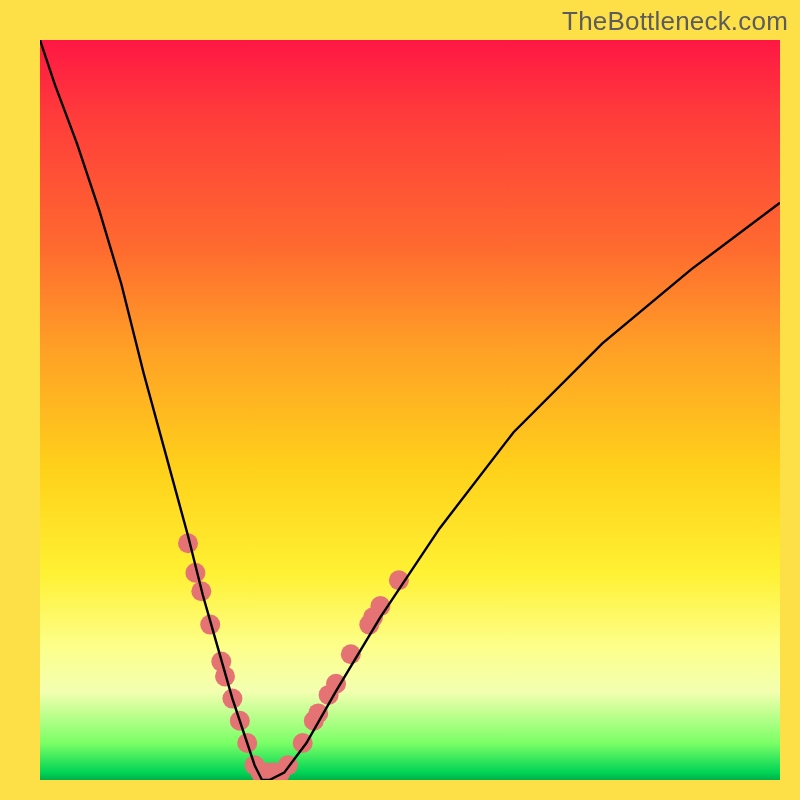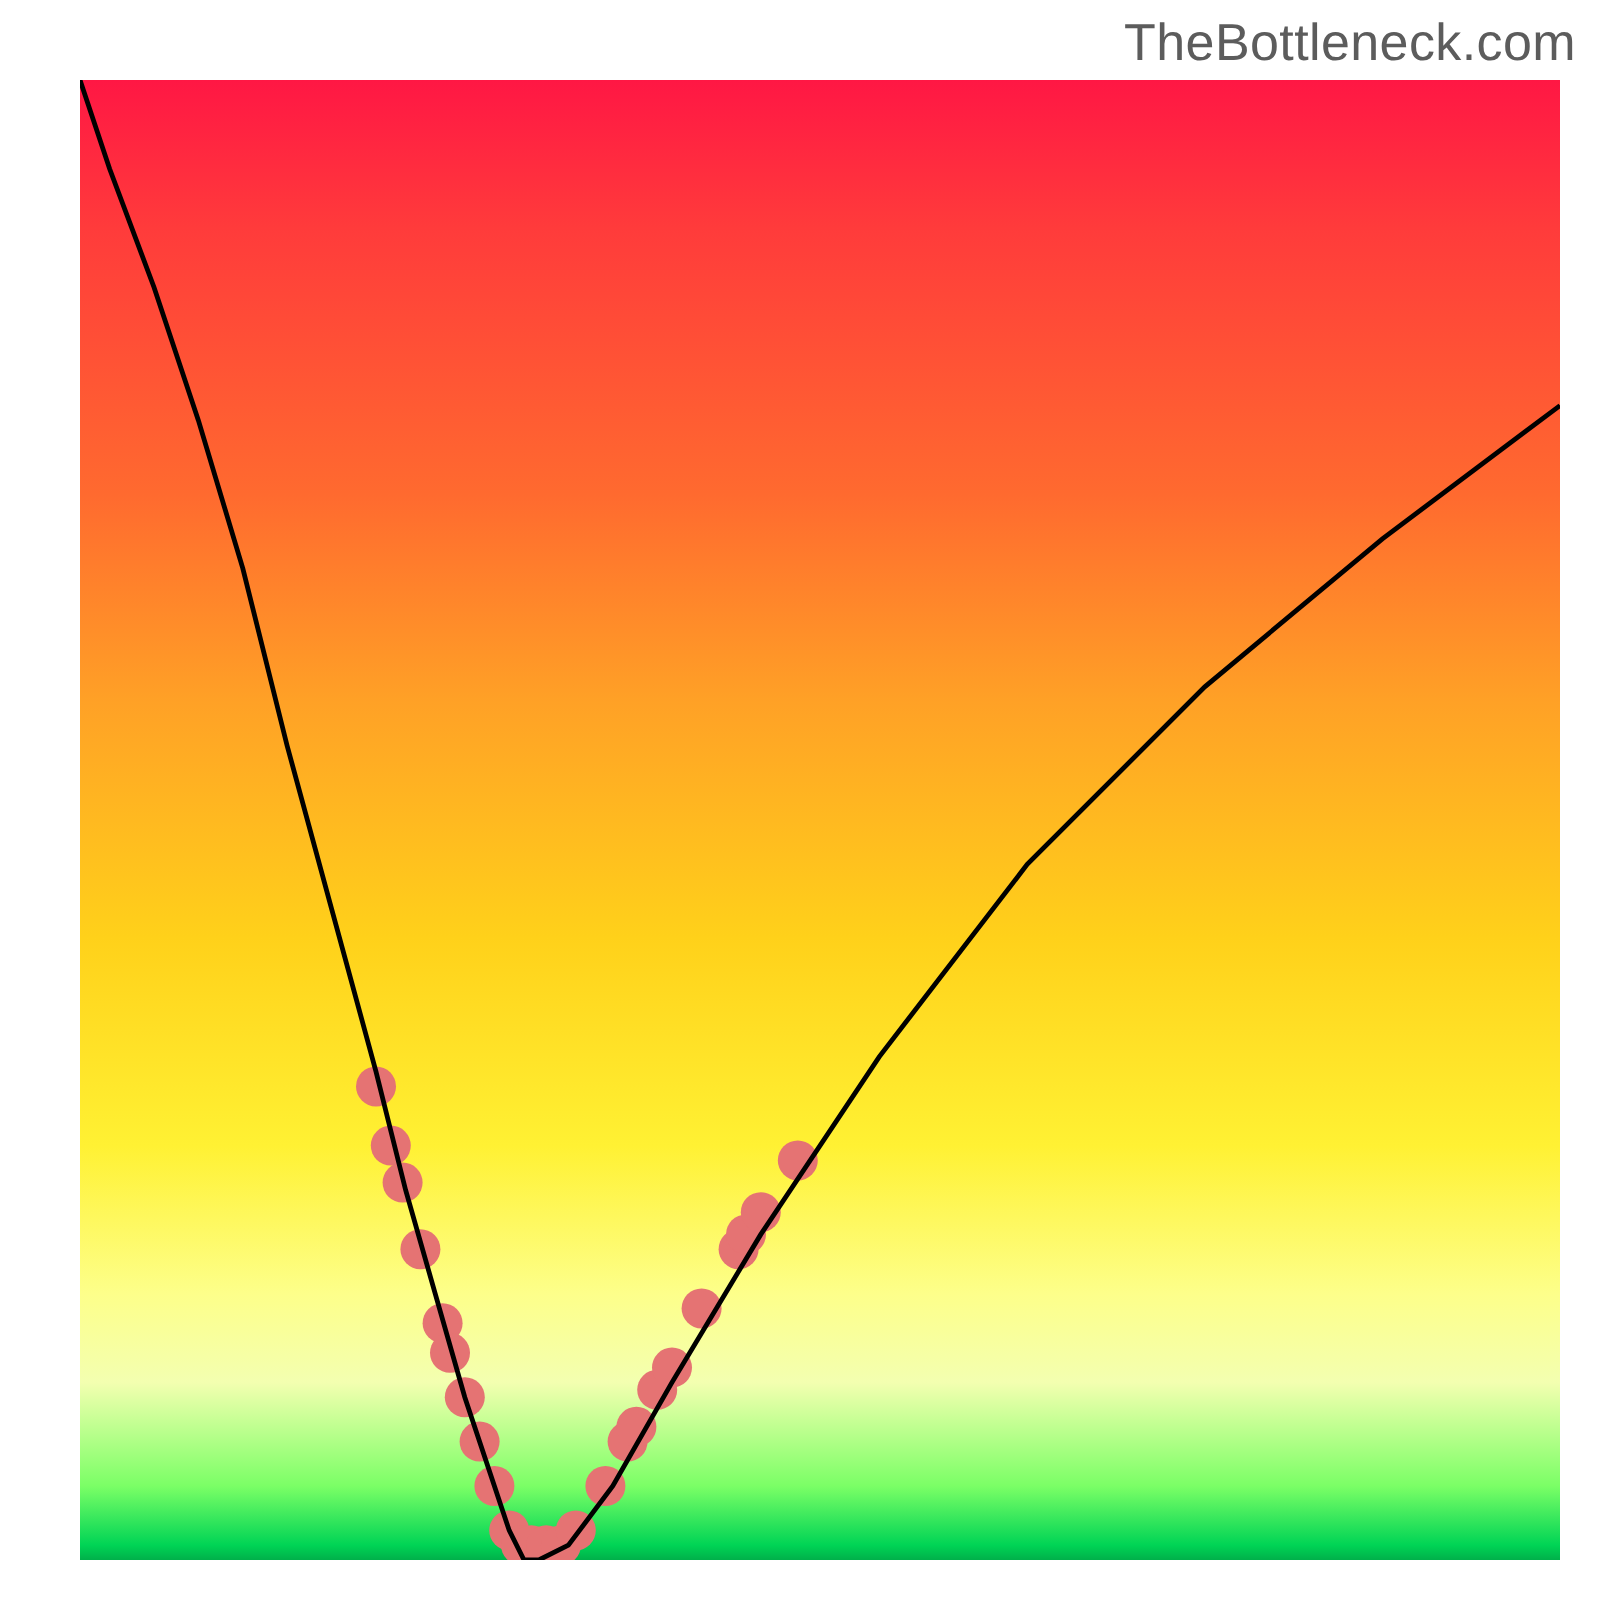--- a/index.html
+++ b/index.html
@@ -8,21 +8,21 @@
     width: 800px;
     height: 800px;
     background: #000;
     font-family: Arial, Helvetica, sans-serif;
     overflow: hidden;
   }
   .frame {
     position: relative;
     width: 800px;
     height: 800px;
-    background: #ffffff;
+    background: #fde047;
   }
   .plot-area {
     position: absolute;
     left: 40px;
     top: 40px;
     width: 740px;
     height: 740px;
     
     background: linear-gradient(to bottom,
       #ff1744 0%,

